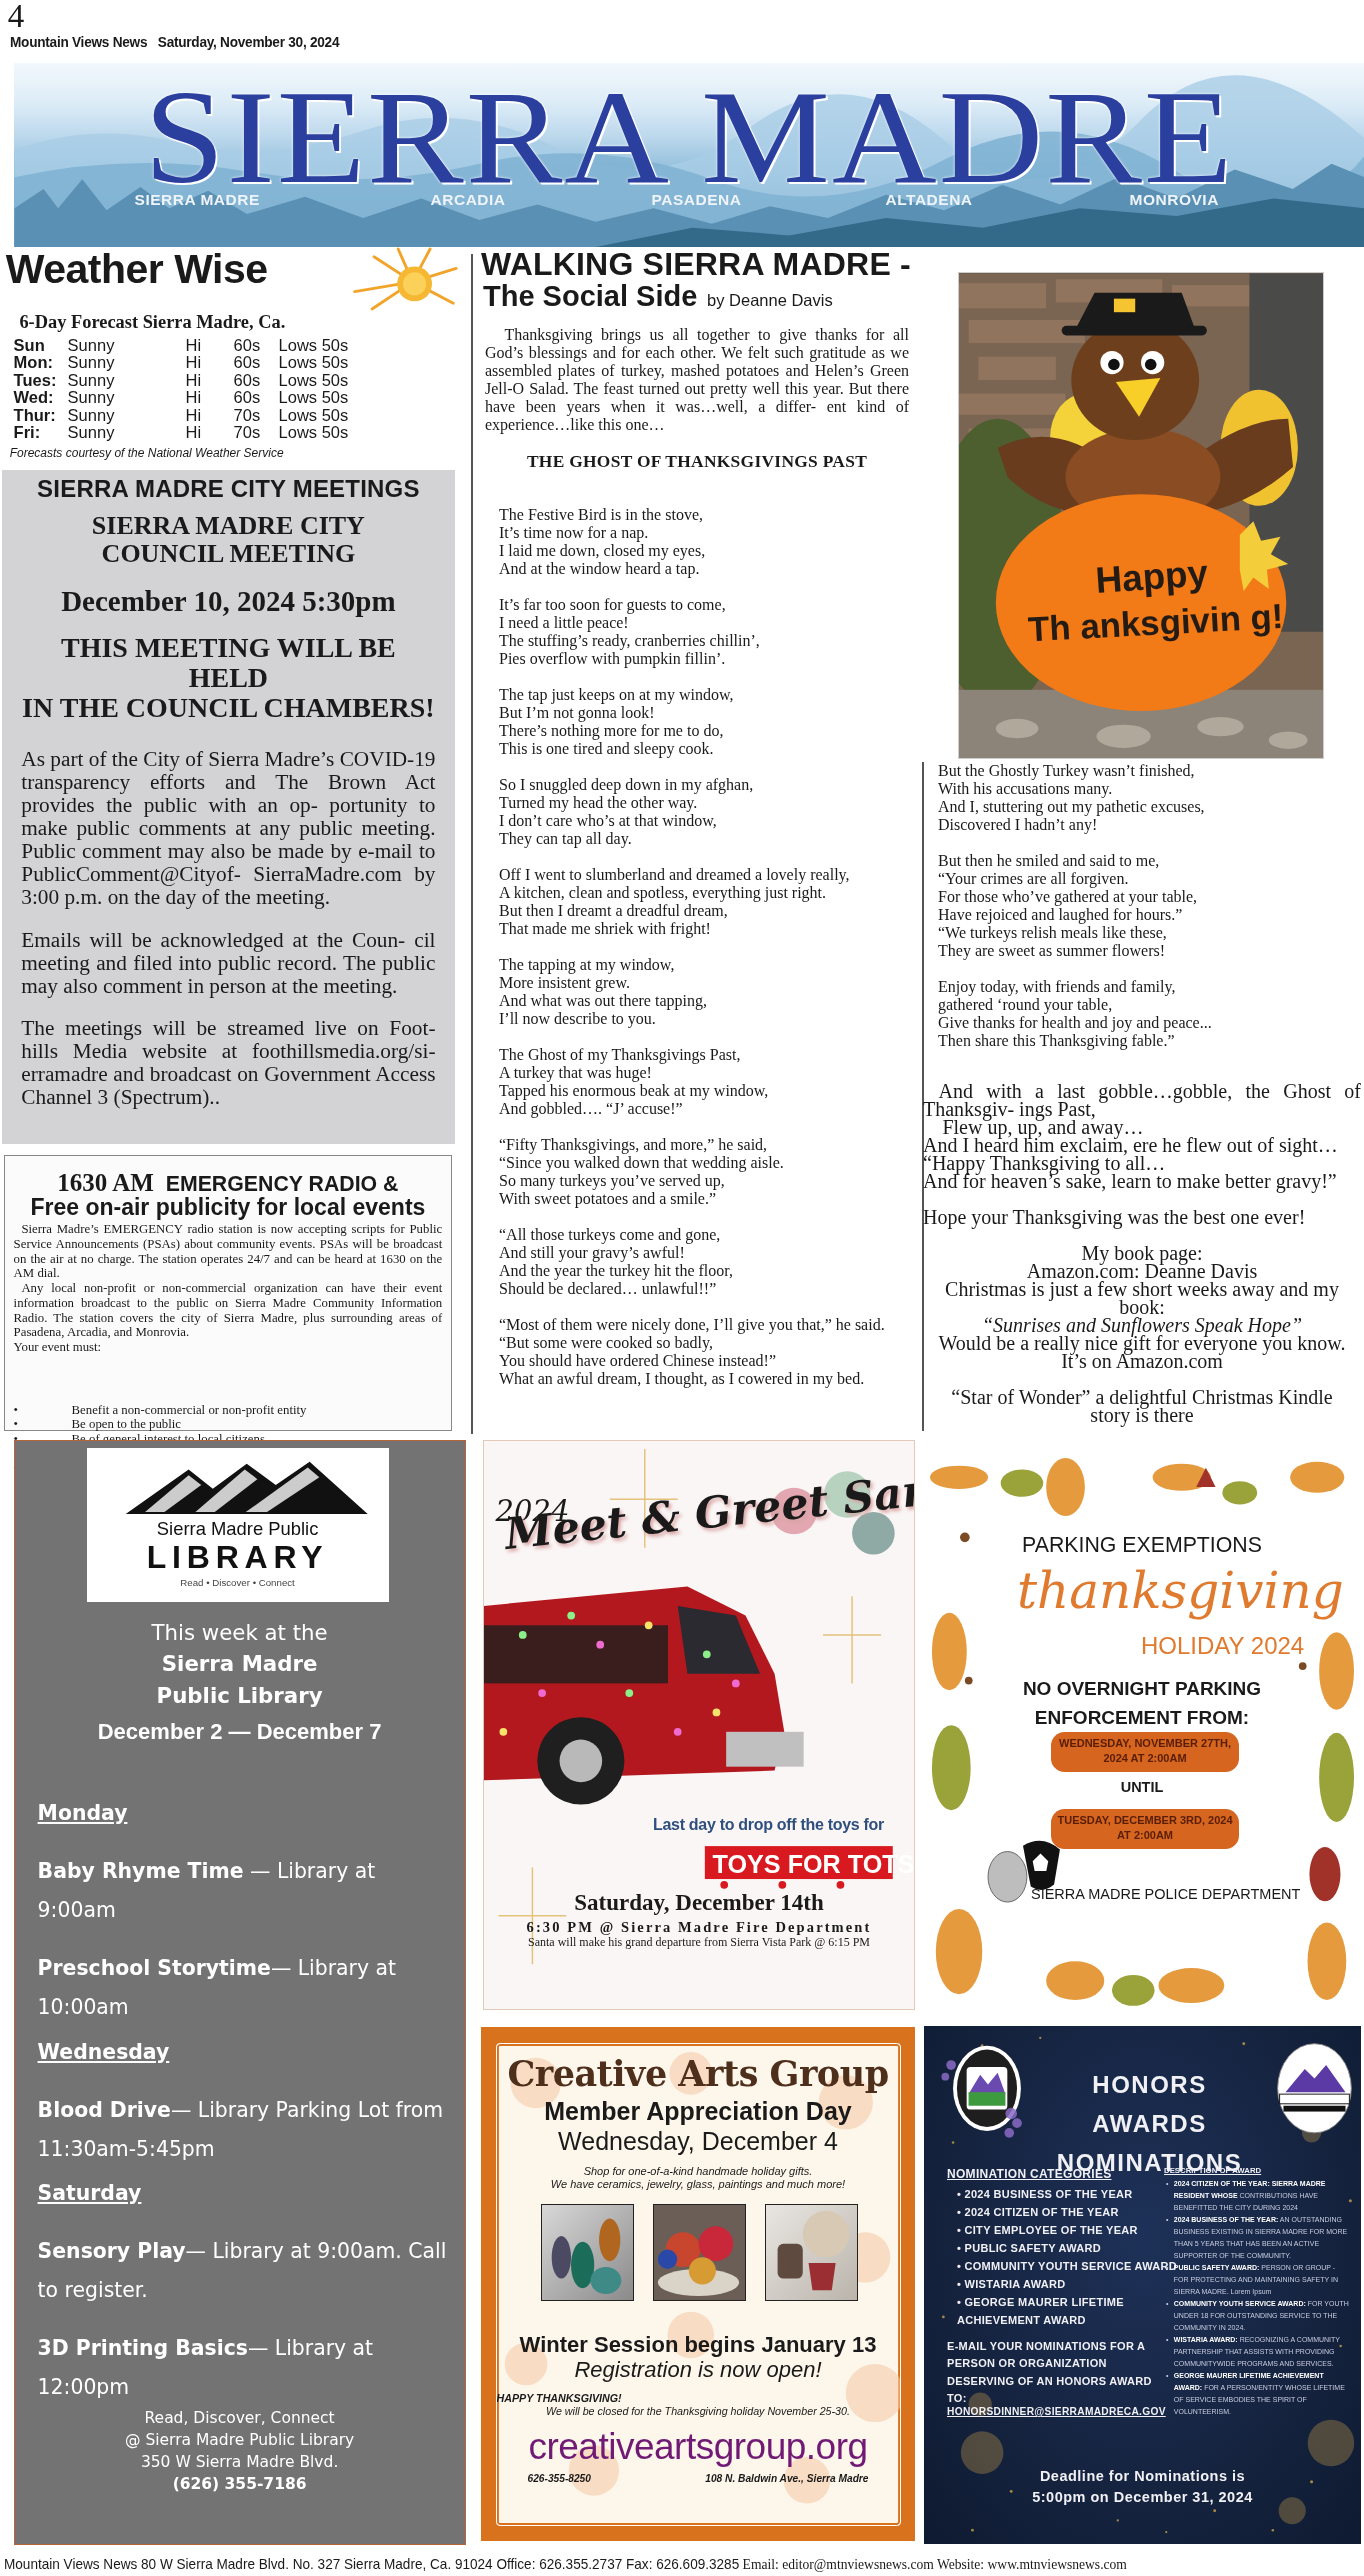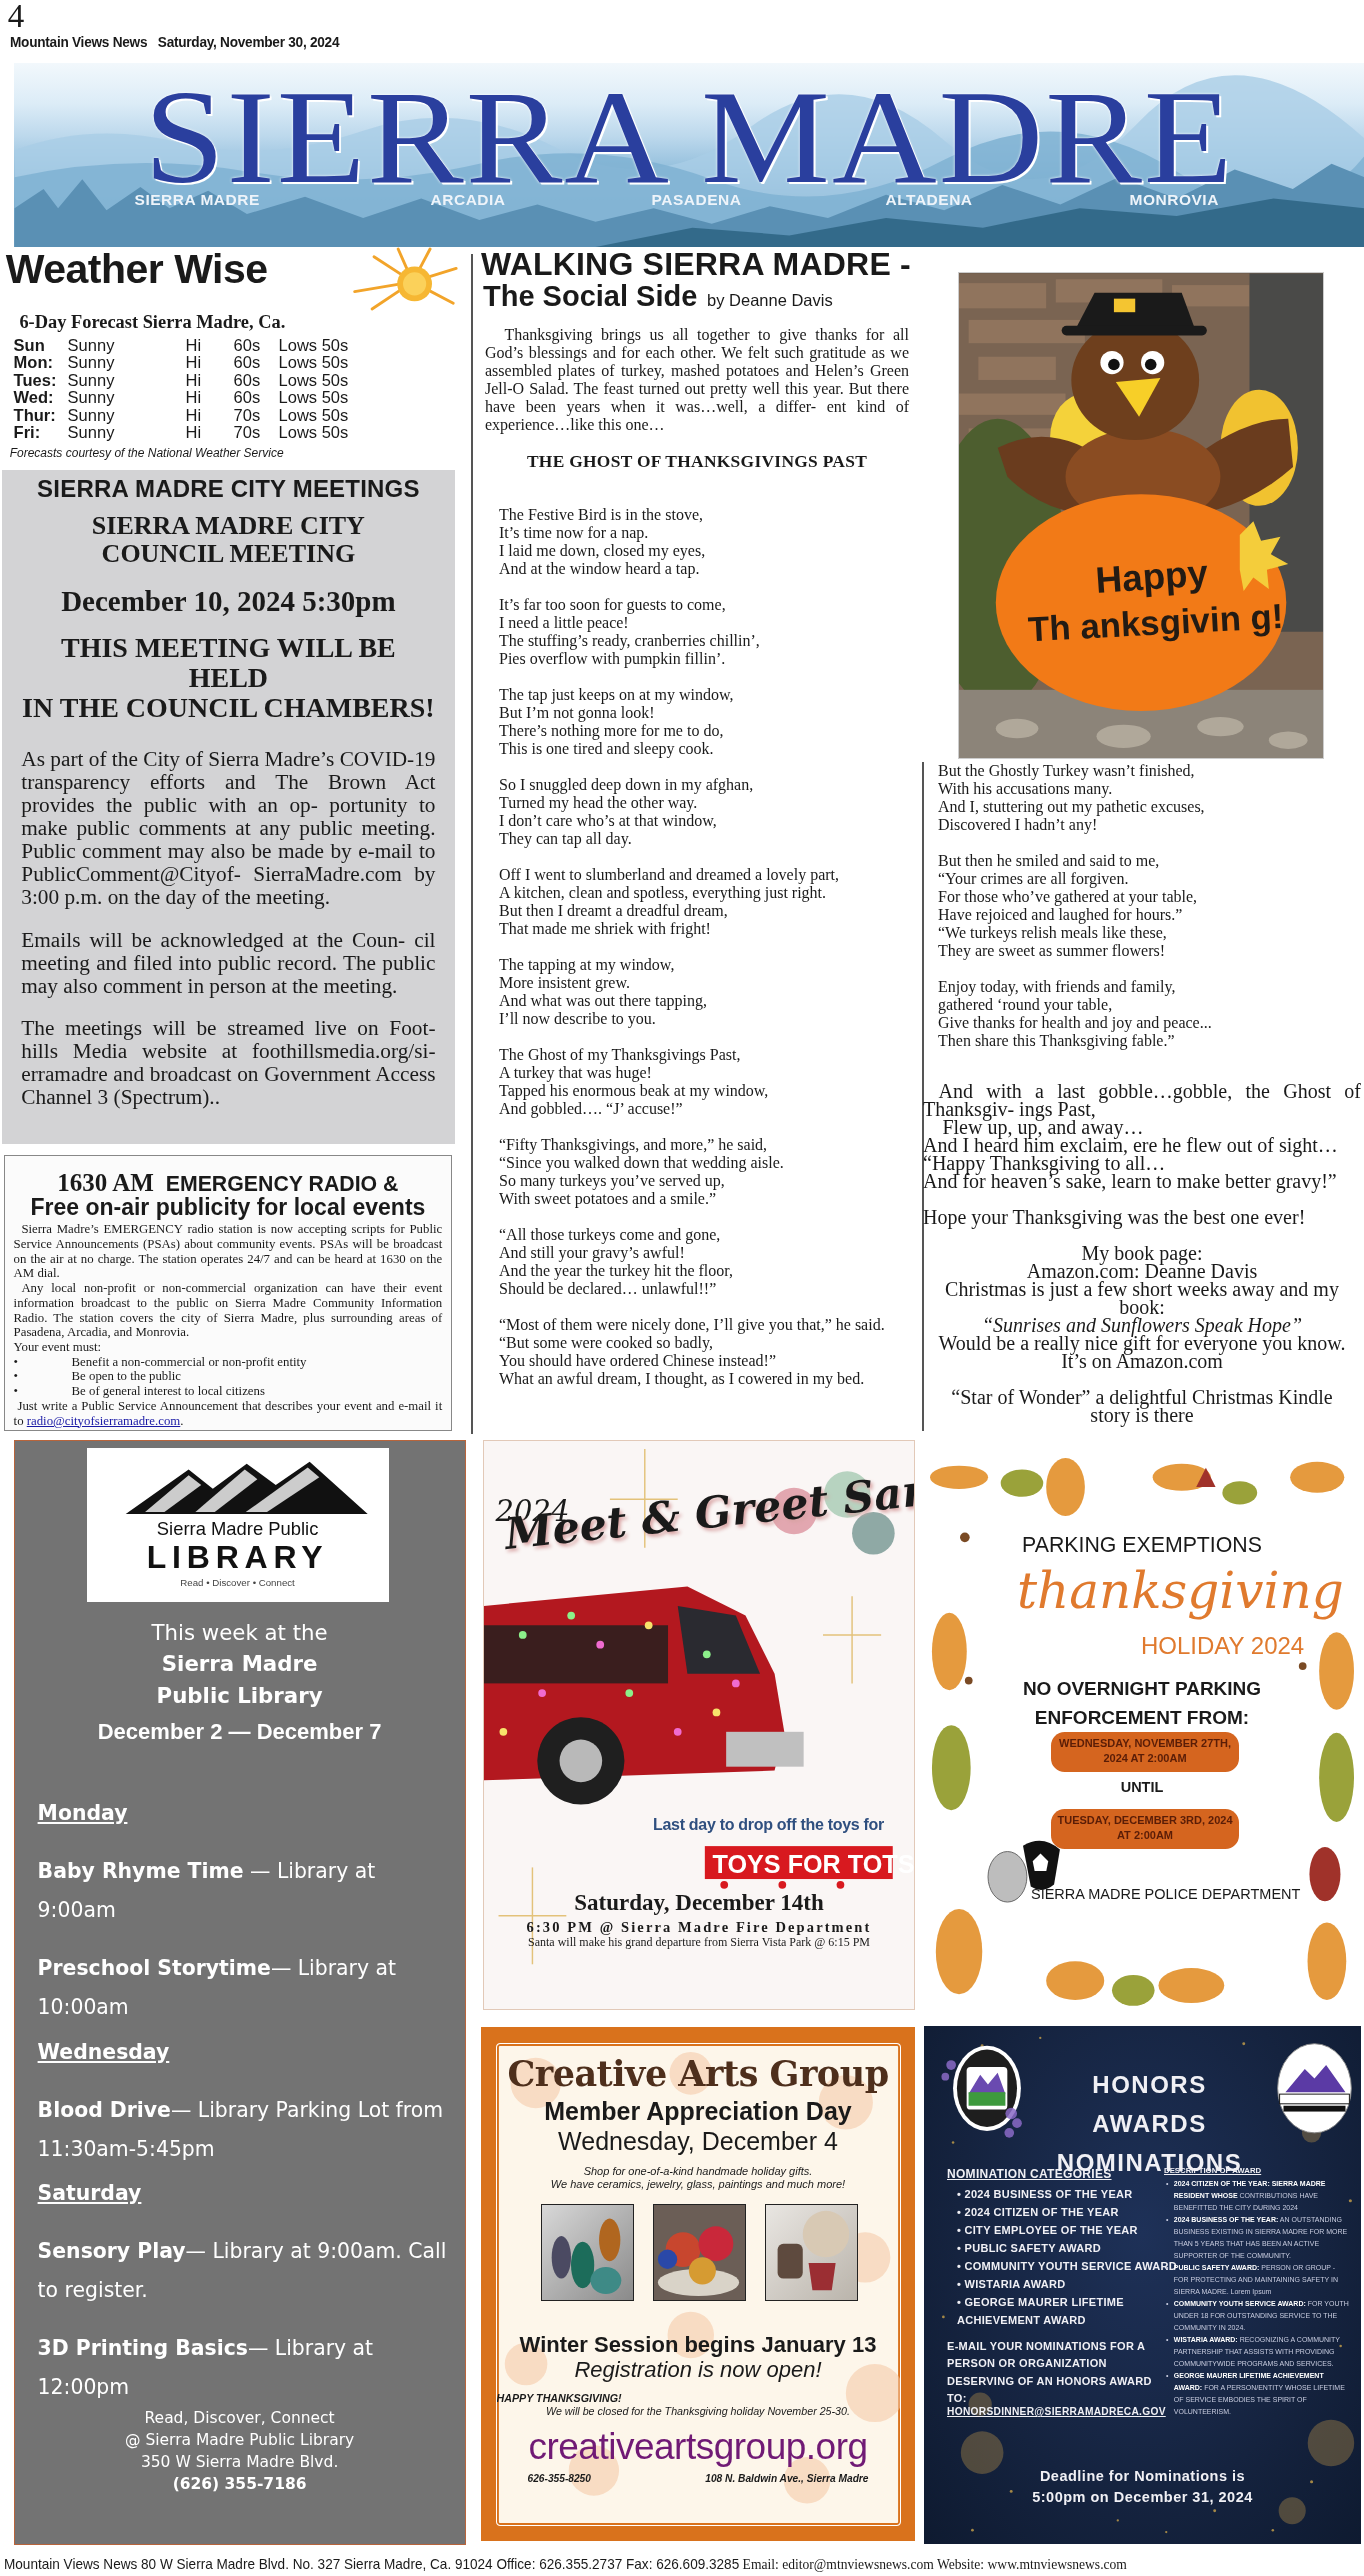--- a/index.html
+++ b/index.html
@@ -38,21 +38,21 @@
   .meet-p { text-align: justify; font-size: 21.3px; line-height: 23px; margin-top: 19.4px; }
   .meet-p.first { margin-top: 25px; }
 
   
   .radio { left: 3.9px; top: 1155px; width: 448px; height: 276px; border: 1.5px solid #888; background: #fbfbfb; padding: 5.8px 8.7px; }
   .radio-h1 { text-align: center; font-family: "Liberation Sans", sans-serif; font-weight: bold; font-size: 21.3px; line-height: 23px; margin-top: 9.7px; }
   .radio-h1 .am { font-family: "Liberation Serif", serif; font-size: 25px; }
   .radio-h2 { text-align: center; font-family: "Liberation Sans", sans-serif; font-weight: bold; font-size: 23px; line-height: 23px; }
   .radio-p { font-size: 12.8px; line-height: 14.7px; text-align: justify; margin-top: 2.9px; }
   .radio-p.ind { text-indent: 7.8px; margin-top: 0; }
-  .radio-list { list-style: none; font-size: 12.8px; line-height: 14.7px; }
+  .radio-list { list-style: none; font-size: 12.8px; line-height: 14.7px; margin-top: 48px; }
   .radio-list li { position: relative; padding-left: 58px; }
   .radio-list li::before { content: "•"; position: absolute; left: 0; }
   .radio a { color: #1a1aa6; text-decoration: underline; }
 
   
   .col-div { background: #555; width: 1.9px; }
 
   
   .walk-title { left: 481px; top: 248px; font-family: "Liberation Sans", sans-serif; font-weight: bold; font-size: 32px; line-height: 33px; letter-spacing: 0.2px; }
   .walk-sub { left: 483px; top: 281px; font-family: "Liberation Sans", sans-serif; font-weight: bold; font-size: 29px; line-height: 31px; }
@@ -324,21 +324,21 @@
       <div>There’s nothing more for me to do,</div>
       <div>This is one tired and sleepy cook.</div>
     </div>
   <div class="stanza">
       <div>So I snuggled deep down in my afghan,</div>
       <div>Turned my head the other way.</div>
       <div>I don’t care who’s at that window,</div>
       <div>They can tap all day.</div>
     </div>
   <div class="stanza">
-      <div>Off I went to slumberland and dreamed a lovely part,</div>
+      <div>Off I went to slumberland and dreamed a lovely really,</div>
       <div>A kitchen, clean and spotless, everything just right.</div>
       <div>But then I dreamt a dreadful dream,</div>
       <div>That made me shriek with fright!</div>
     </div>
   <div class="stanza">
       <div>The tapping at my window,</div>
       <div>More insistent grew.</div>
       <div>And what was out there tapping,</div>
       <div>I’ll now describe to you.</div>
     </div>

